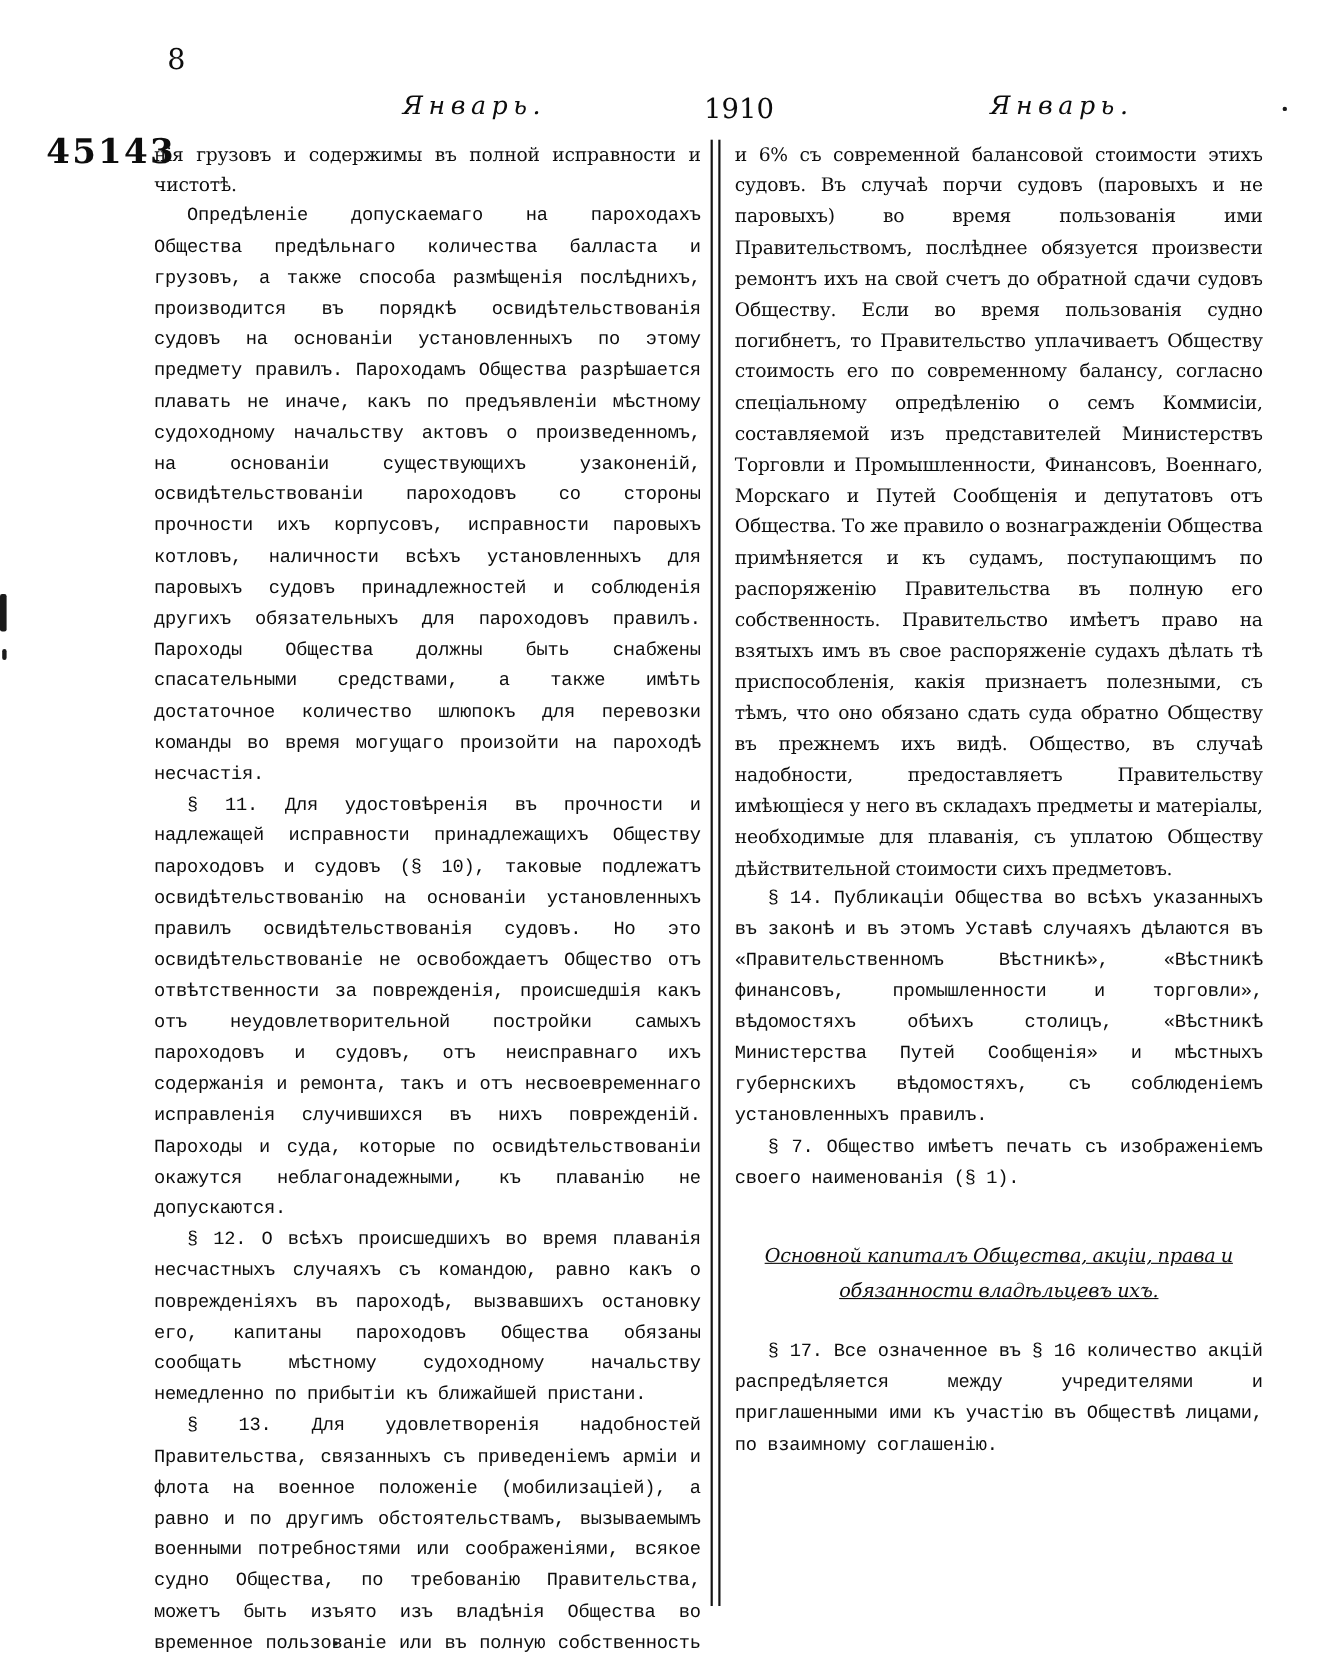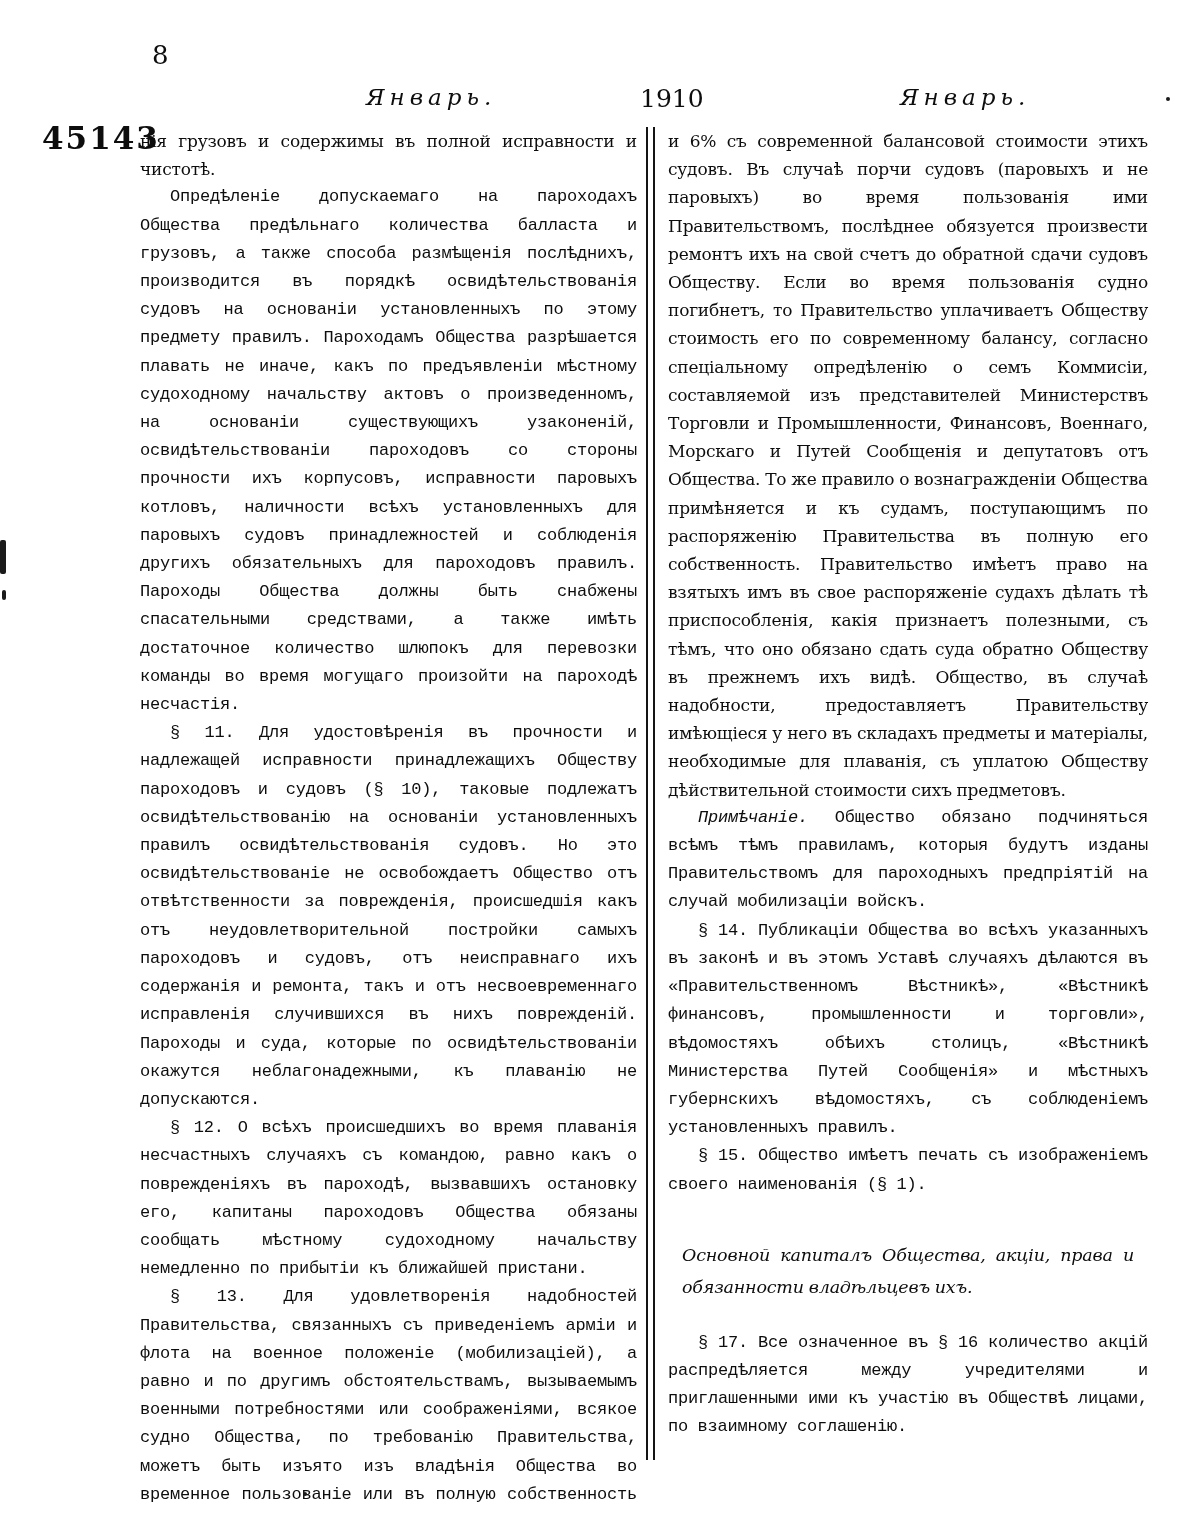--- a/index.html
+++ b/index.html
@@ -79,25 +79,27 @@
     width: 9px; height: 1333px;
     box-sizing: border-box;
     border-left: 2px solid #141414;
     border-right: 2px solid #141414;
   }
 
   .note-lead { font-style: italic; }
 
   .section-heading {
     font-style: italic;
+    text-align: center;
     text-indent: 0;
     margin: 40px 0 26px 0 !important;
     padding: 0 14px;
     line-height: 32px;
     font-size: 17.5px;
+    text-decoration: underline;
   }
 
   
   .speck { position: absolute; background: #1a1a1a; }
   .speck-a { left: 0;   top: 540px;  width: 6px; height: 34px; border-radius: 2px; }
   .speck-b { left: 2px; top: 590px;  width: 4px; height: 10px; border-radius: 2px; }
   .speck-c { left: 303px; top: 1492px; width: 4px; height: 4px; border-radius: 50%; }
   .speck-d { left: 1166px; top: 97px; width: 4px; height: 4px; border-radius: 50%; }
 </style>
 </head>
@@ -117,26 +119,22 @@
     <p class="ind">Опредѣленіе допускаемаго на пароходахъ Общества предѣльнаго количества балласта и грузовъ, а также способа размѣщенія послѣднихъ, производится въ порядкѣ освидѣтельствованія судовъ на основаніи установленныхъ по этому предмету правилъ. Пароходамъ Общества разрѣшается плавать не иначе, какъ по предъявленіи мѣстному судоходному начальству актовъ о произведенномъ, на основаніи существующихъ узаконеній, освидѣтельствованіи пароходовъ со стороны прочности ихъ корпусовъ, исправности паровыхъ котловъ, наличности всѣхъ установленныхъ для паровыхъ судовъ принадлежностей и соблюденія другихъ обязательныхъ для пароходовъ правилъ. Пароходы Общества должны быть снабжены спасательными средствами, а также имѣть достаточное количество шлюпокъ для перевозки команды во время могущаго произойти на пароходѣ несчастія.</p>
     <p class="ind">§ 11. Для удостовѣренія въ прочности и надлежащей исправности принадлежащихъ Обществу пароходовъ и судовъ (§ 10), таковые подлежатъ освидѣтельствованію на основаніи установленныхъ правилъ освидѣтельствованія судовъ. Но это освидѣтельствованіе не освобождаетъ Общество отъ отвѣтственности за поврежденія, происшедшія какъ отъ неудовлетворительной постройки самыхъ пароходовъ и судовъ, отъ неисправнаго ихъ содержанія и ремонта, такъ и отъ несвоевременнаго исправленія случившихся въ нихъ поврежденій. Пароходы и суда, которые по освидѣтельствованіи окажутся неблагонадежными, къ плаванію не допускаются.</p>
     <p class="ind">§ 12. О всѣхъ происшедшихъ во время плаванія несчастныхъ случаяхъ съ командою, равно какъ о поврежденіяхъ въ пароходѣ, вызвавшихъ остановку его, капитаны пароходовъ Общества обязаны сообщать мѣстному судоходному начальству немедленно по прибытіи къ ближайшей пристани.</p>
     <p class="ind">§ 13. Для удовлетворенія надобностей Правительства, связанныхъ съ приведеніемъ арміи и флота на военное положеніе (мобилизаціей), а равно и по другимъ обстоятельствамъ, вызываемымъ военными потребностями или соображеніями, всякое судно Общества, по требованію Правительства, можетъ быть изъято изъ владѣнія Общества во временное пользованіе или въ полную собственность Правительства. За изъятыя во временное пользованіе суда Правительство производитъ Обществу за все время пользованія ими вознагражденіе по расчету 5% годовыхъ съ первоначальной стоимости</p>
   </div>
 
   <div class="divider"></div>
 
   <div class="col col-right">
     <p>и 6% съ современной балансовой стоимости этихъ судовъ. Въ случаѣ порчи судовъ (паровыхъ и не паровыхъ) во время пользованія ими Правительствомъ, послѣднее обязуется произвести ремонтъ ихъ на свой счетъ до обратной сдачи судовъ Обществу. Если во время пользованія судно погибнетъ, то Правительство уплачиваетъ Обществу стоимость его по современному балансу, согласно спеціальному опредѣленію о семъ Коммисіи, составляемой изъ представителей Министерствъ Торговли и Промышленности, Финансовъ, Военнаго, Морскаго и Путей Сообщенія и депутатовъ отъ Общества. То же правило о вознагражденіи Общества примѣняется и къ судамъ, поступающимъ по распоряженію Правительства въ полную его собственность. Правительство имѣетъ право на взятыхъ имъ въ свое распоряженіе судахъ дѣлать тѣ приспособленія, какія признаетъ полезными, съ тѣмъ, что оно обязано сдать суда обратно Обществу въ прежнемъ ихъ видѣ. Общество, въ случаѣ надобности, предоставляетъ Правительству имѣющіеся у него въ складахъ предметы и матеріалы, необходимые для плаванія, съ уплатою Обществу дѣйствительной стоимости сихъ предметовъ.</p>
-    <p class="ind">
-      <span class="note-lead">Примѣчаніе.</span>
-      <span>Общество обязано подчиняться всѣмъ тѣмъ правиламъ, которыя будутъ изданы Правительствомъ для пароходныхъ предпріятій на случай мобилизаціи войскъ.</span>
-    </p>
     <p class="ind">§ 14. Публикаціи Общества во всѣхъ указанныхъ въ законѣ и въ этомъ Уставѣ случаяхъ дѣлаются въ «Правительственномъ Вѣстникѣ», «Вѣстникѣ финансовъ, промышленности и торговли», вѣдомостяхъ обѣихъ столицъ, «Вѣстникѣ Министерства Путей Сообщенія» и мѣстныхъ губернскихъ вѣдомостяхъ, съ соблюденіемъ установленныхъ правилъ.</p>
-    <p class="ind">§ 15. Общество имѣетъ печать съ изображеніемъ своего наименованія (§ 1).</p>
+    <p class="ind">§ 7. Общество имѣетъ печать съ изображеніемъ своего наименованія (§ 1).</p>
     <p class="section-heading">Основной капиталъ Общества, акціи, права и обязанности владѣльцевъ ихъ.</p>
     <p class="ind">§ 17. Все означенное въ § 16 количество акцій распредѣляется между учредителями и приглашенными ими къ участію въ Обществѣ лицами, по взаимному соглашенію.</p>
 
   </div>
 
   <div class="speck speck-a"></div>
   <div class="speck speck-b"></div>
   <div class="speck speck-c"></div>
   <div class="speck speck-d"></div>
 

